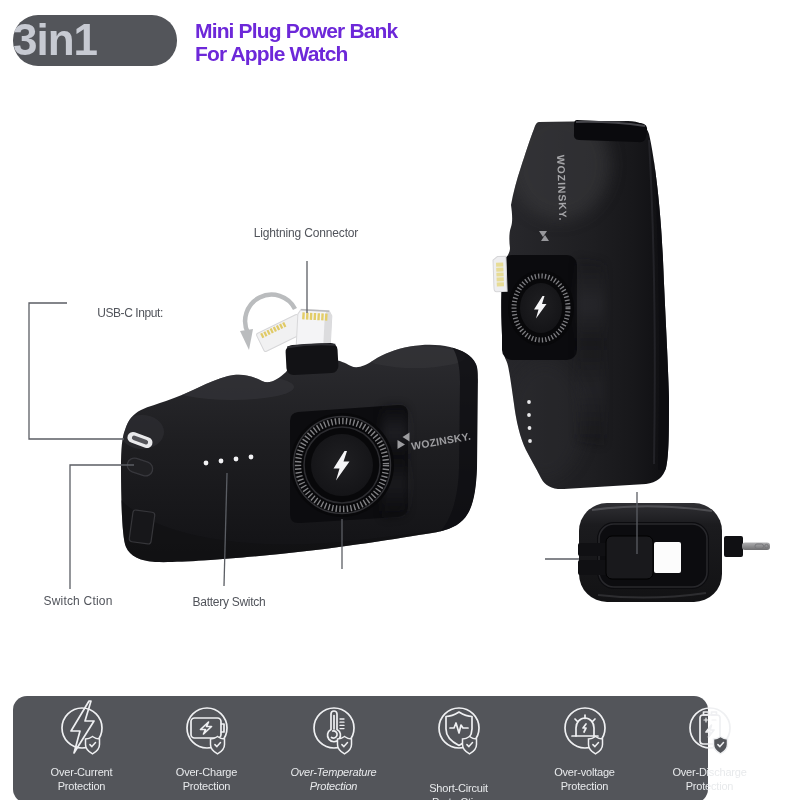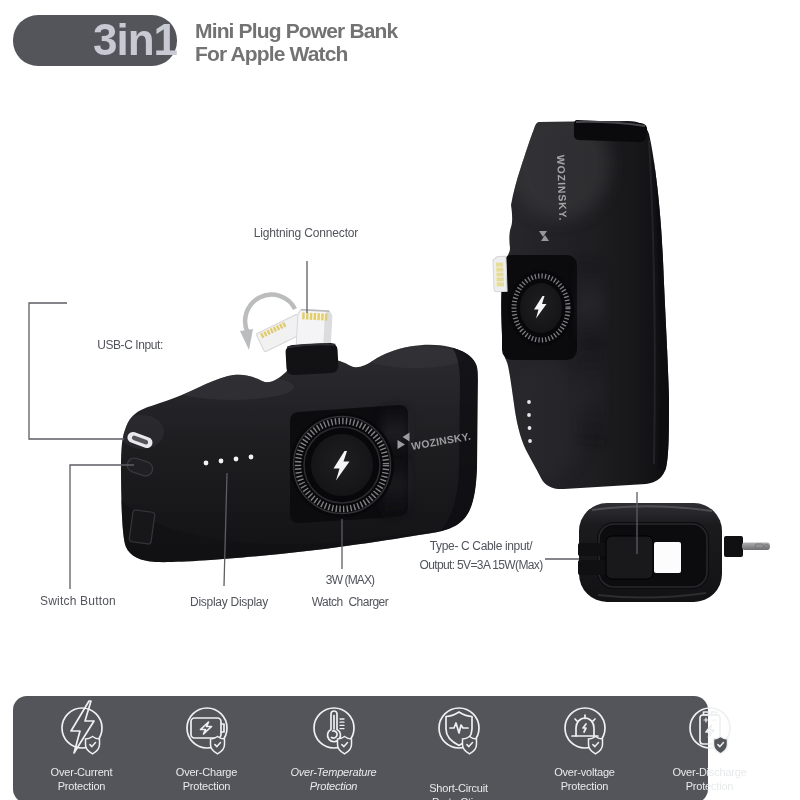--- a/index.html
+++ b/index.html
@@ -1,35 +1,33 @@
 <!DOCTYPE html>
 <html><head>
 <meta charset="utf-8">
 <style>
 html,body{margin:0;padding:0;background:#fff;}
 #page{position:relative;width:800px;height:800px;overflow:hidden;background:#fff;font-family:"Liberation Sans",sans-serif;}
-.badge{position:absolute;left:13px;top:15px;width:164px;height:51px;background:#53555a;border-radius:25px;color:#c7cad2;font-size:44px;font-weight:bold;text-align:right;line-height:50px;letter-spacing:-1px;}
-.title{position:absolute;left:195px;top:19px;font-size:21px;font-weight:bold;color:#737373;line-height:23px;letter-spacing:-0.85px;}
+.badge{position:absolute;left:13px;top:15px;width:164px;height:51px;background:#53555a;border-radius:25px;color:#c7cad2;font-size:44px;font-weight:bold;text-align:left;line-height:50px;letter-spacing:-1px;}
+.title{position:absolute;left:195px;top:19px;font-size:21px;font-weight:bold;color:#6d28d9;line-height:23px;letter-spacing:-0.85px;}
 .lab{position:absolute;color:#51545b;font-size:12px;line-height:22px;text-align:center;transform:translate(-50%,-50%);white-space:nowrap;}
 .bar{position:absolute;left:13px;top:696px;width:695px;height:107px;background:#53555a;border-radius:14px;}
 .ic{position:absolute;top:0;width:129px;height:107px;}
 .iclab{position:absolute;top:70px;left:0;width:100%;text-align:center;color:#e8eaec;font-size:11px;line-height:13.5px;letter-spacing:-0.2px;}
 </style>
 </head>
 <body>
 <div id="page">
   <div class="badge">3in1</div>
   <div class="title">Mini Plug Power Bank<br>For Apple Watch</div>
 
   <div class="lab" style="left:306px;top:233px;"><span style="letter-spacing:-0.16px">Lightning Connector</span><br></div>
-  <div class="lab" style="left:130px;top:313px;margin-top:32px;"><span style="letter-spacing:-0.42px">USB-C Input:</span><br></div>
-  <div class="lab" style="left:78px;top:601px;letter-spacing:0.2px;">Switch Button</div>
-  <div class="lab" style="left:229px;top:602px;letter-spacing:-0.27px;">Display Display</div>
-  <div class="lab" style="left:350px;top:591px;"><span style="letter-spacing:-0.88px">3W (MAX)</span><br><span style="letter-spacing:-0.5px">Watch&nbsp; Charger</span></div>
-  <div class="lab" style="left:481px;top:556px;line-height:19px;"><span style="letter-spacing:-0.35px">Type- C Cable input/</span><br><span style="letter-spacing:-0.64px">Output: 5V=3A 15W(Max)</span></div>
+  <div class="lab" style="left:130px;top:313px;"><span style="letter-spacing:-0.42px">USB-C Input:</span><br></div>
+  <div class="lab" style="left:78px;top:601px;letter-spacing:0.2px;">Switch Ction</div>
+  <div class="lab" style="left:229px;top:602px;letter-spacing:-0.27px;">Battery Switch</div>
 
   <svg width="800" height="800" viewBox="0 0 800 800" style="position:absolute;left:0;top:0;">
     <defs>
       <linearGradient id="gMain" x1="0" y1="0" x2="0" y2="1">
         <stop offset="0" stop-color="#2c2c30"></stop>
         <stop offset="0.45" stop-color="#1e1e21"></stop>
         <stop offset="1" stop-color="#121215"></stop>
       </linearGradient>
       <linearGradient id="gStand" x1="0" y1="0" x2="1" y2="0">
         <stop offset="0" stop-color="#28282c"></stop>

